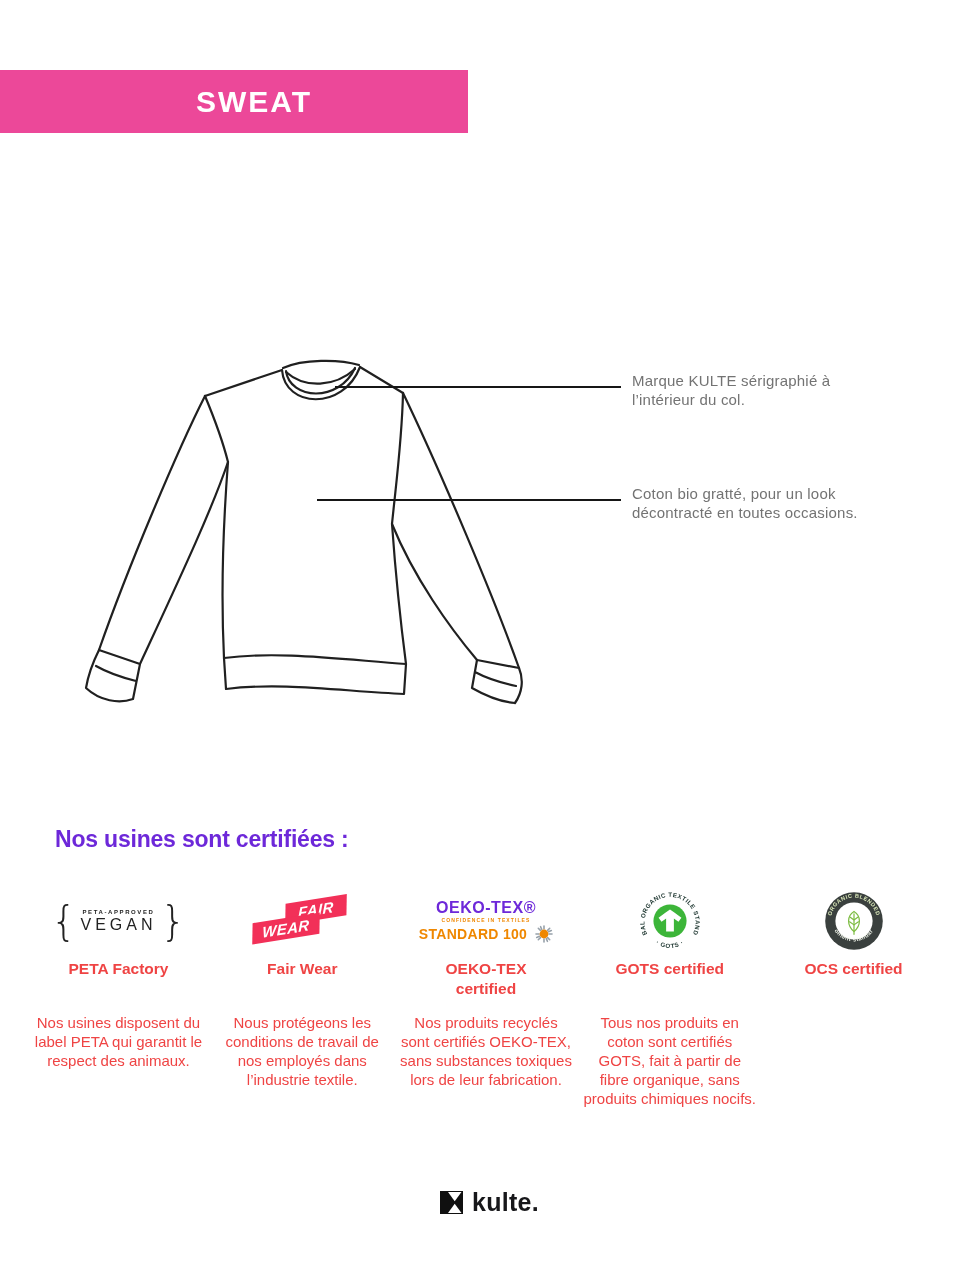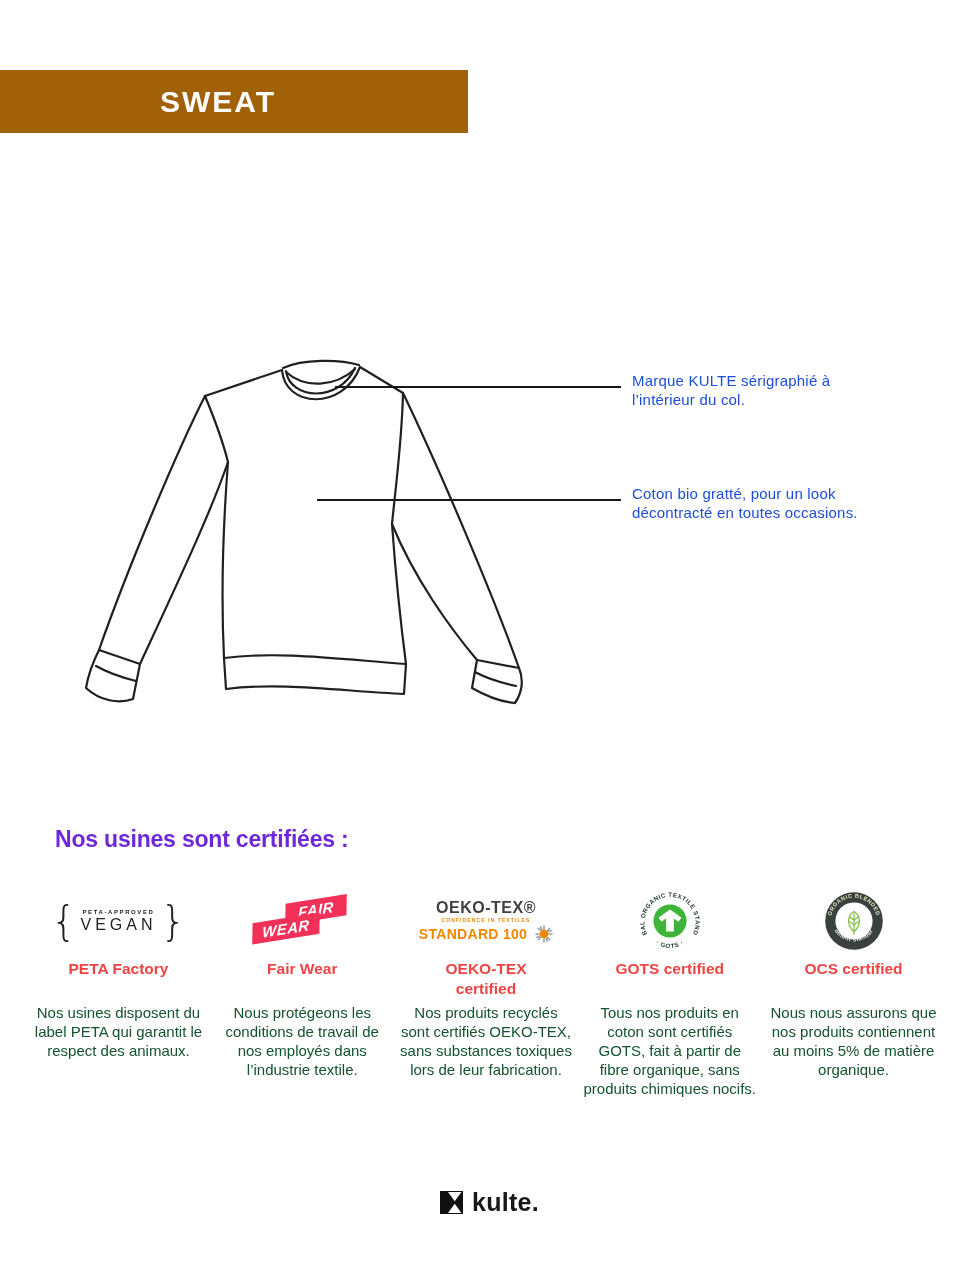--- a/index.html
+++ b/index.html
@@ -6,35 +6,35 @@
   html,body { background:#ffffff; }
   .page {
     position:relative; width:959px; height:1280px; margin:0 auto;
     background:#ffffff; overflow:hidden;
     font-family:"Liberation Sans", sans-serif; color:#1a1a1a;
   }
 
   
   .header-bar {
     position:absolute; left:0; top:70px; width:468px; height:63px;
-    background:#a16207; display:flex; align-items:center;
+    background:#ec4899; display:flex; align-items:center;padding-left:36px;
   }
   .header-title {
     color:#ffffff; font-size:30px; font-weight:700; letter-spacing:2px;
     padding-left:160px;
   }
 
   
   .sweat-svg { position:absolute; left:83px; top:352px; width:510px; height:365px; }
   .callout-line { position:absolute; height:2px; background:#161616; }
   .callout-line.l1 { left:335px; top:386px; width:286px; }
   .callout-line.l2 { left:317px; top:499px; width:304px; }
   .annotation {
     position:absolute; width:245px; font-size:15px; line-height:19px;
-    color:#1d4ed8; letter-spacing:0.2px;
+    color:#737373; letter-spacing:0.2px;
   }
   .annotation.a1 { left:632px; top:371px; }
   .annotation.a2 { left:632px; top:484px; }
 
   
   .cert-heading {
     position:absolute; left:55px; top:826px;
     font-size:23px; font-weight:700; color:#6d28d9; letter-spacing:-0.2px;
   }
   .cert-row {
@@ -43,21 +43,21 @@
   }
   .cert-col { text-align:center; }
   .cert-logo {
     height:72px; display:flex; align-items:center; justify-content:center;
   }
   .cert-name {
     font-size:15.5px; font-weight:700; color:#ef4444; line-height:20px;
     max-width:120px; margin:2px auto 0; min-height:42px;
   }
   .cert-desc {
-    font-size:15px; line-height:19px; color:#14532d; margin-top:2px;
+    font-size:15px; line-height:19px; color:#ef4444; margin-top:12px;
   }
 
   
   .peta-logo { display:flex; align-items:center; gap:4px; color:#222; }
   .peta-brace { font-size:40px; font-weight:300; line-height:40px; font-family:"DejaVu Sans", sans-serif; }
   .peta-mid { display:flex; flex-direction:column; align-items:center;text-align:right; }
   .peta-top { font-size:6px; font-weight:700; letter-spacing:1.6px; }
   .peta-main { font-size:16px; font-weight:500; letter-spacing:4px; margin-top:1px; }
 
   
@@ -65,21 +65,21 @@
   .fw-band {
     position:absolute; background:#F23058; color:#fff; font-style:italic;
     font-weight:800; font-size:15px; line-height:21px; text-align:center;
     transform:rotate(-9deg) skewX(-10deg); letter-spacing:0.5px;
   }
   .fw-band.b1 { left:33px; top:5px;  width:62px; height:21px; }
   .fw-band.b2 { left:0;    top:24px; width:68px; height:21px; }
 
   
   .oeko-logo { display:flex; flex-direction:column; align-items:center; line-height:1; }
-  .oeko-brand { color:#404040; font-weight:700; font-size:16px; letter-spacing:0.5px; }
+  .oeko-brand { color:#6d28d9; font-weight:700; font-size:16px; letter-spacing:0.5px; }
   .oeko-tagline { color:#EF8700; font-size:5px; font-weight:700; letter-spacing:1.1px; margin-top:2px; }
   .oeko-row { display:flex; align-items:center; gap:8px; margin-top:2px; }
   .oeko-standard { color:#EF8700; font-size:14px; font-weight:700; letter-spacing:0.3px; }
 
   
   .footer {
     position:absolute; left:0; top:1188px; width:959px;
     display:flex; align-items:center; justify-content:center; gap:9px;padding-left:20px;
   }
   .footer-brand { font-size:25px; font-weight:600; color:#17171a; letter-spacing:0.3px; }
@@ -223,21 +223,20 @@
           </g>
           <text font-size="5" font-weight="700" fill="#DDEBBC" letter-spacing="0.5" font-family="Liberation Sans, sans-serif">
             <textPath href="#ocsTop" startOffset="50%" text-anchor="middle">ORGANIC BLENDED</textPath>
           </text>
           <text font-size="5" font-weight="700" fill="#F2F6EC" letter-spacing="0.5" font-family="Liberation Sans, sans-serif">
             <textPath href="#ocsBottom" startOffset="50%" text-anchor="middle">content standard</textPath>
           </text>
         </svg>
       </div>
       <div class="cert-name">OCS certified</div>
-      <div class="cert-desc">Nous nous assurons que nos produits contiennent au moins 5% de matière organique.</div>
     </div>
 
   </div>
 
   <div class="footer">
     <svg width="23" height="23" viewBox="0 0 23 23">
       <rect x="0" y="0" width="23" height="23" fill="#101010"></rect>
       <polygon points="8,1 21.5,1 14.7,10.2" fill="#ffffff"></polygon>
       <polygon points="8,22 21.5,22 14.7,12.8" fill="#ffffff"></polygon>
     </svg>

